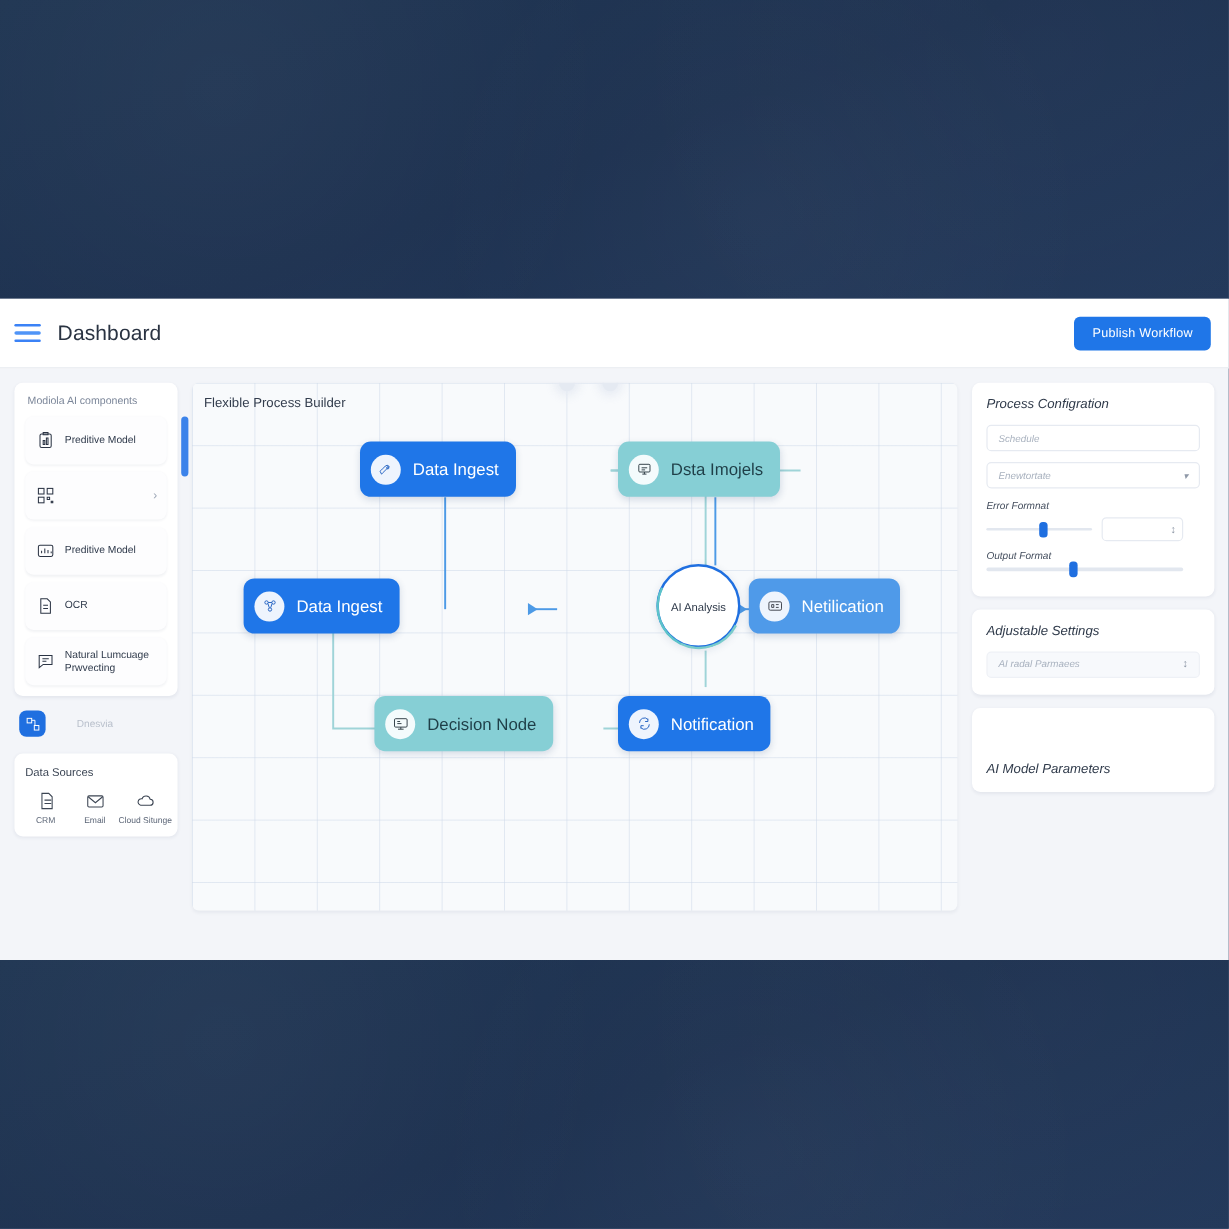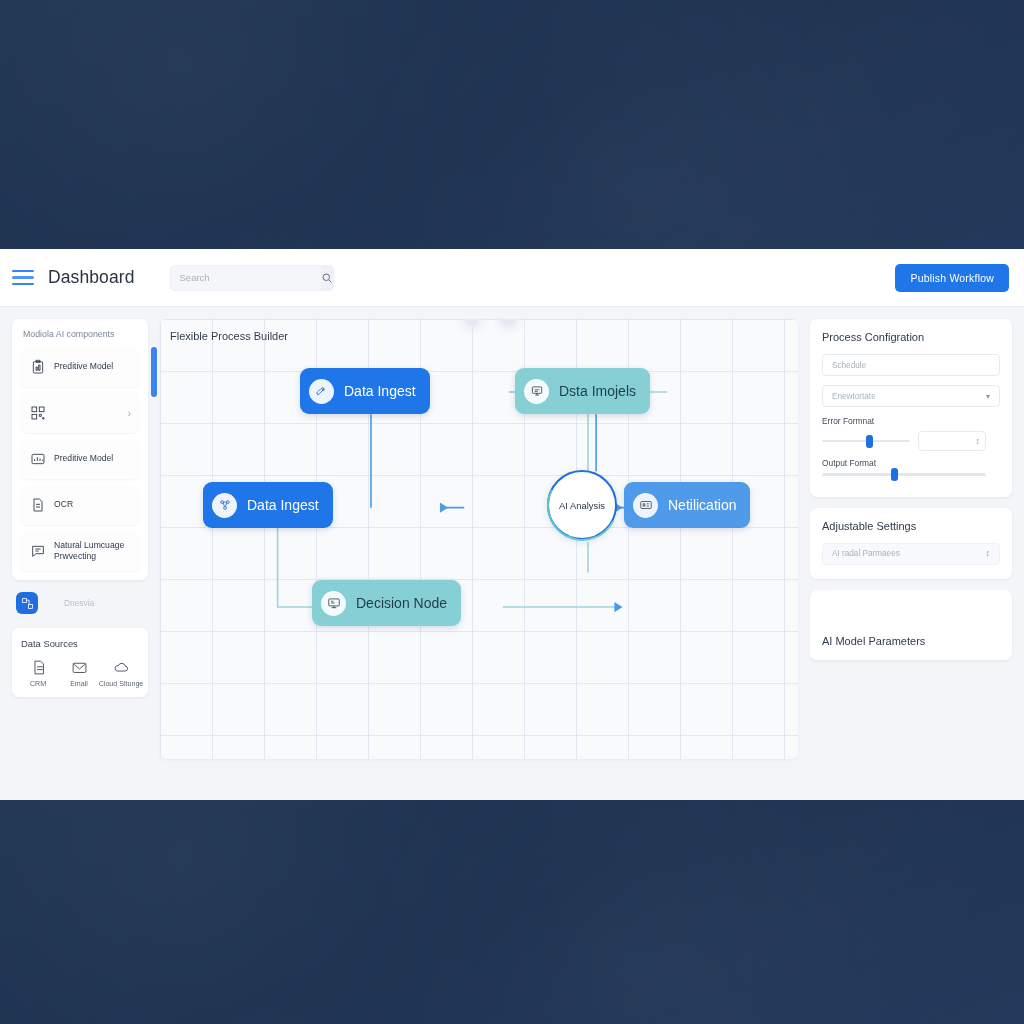--- a/index.html
+++ b/index.html
@@ -182,21 +182,21 @@
   }
   .hub::before{
     content:""; position:absolute; inset:-2.5px; border-radius:50%;
     border: 2.5px solid transparent;
     border-left-color: #5cc3c9; border-bottom-color: #79cbcb;
     transform: rotate(-18deg);
   }
   .hub span { font-size: 9.4px; color: #2d3848; position: relative; }
 
   
-  .right-col { width: 202px; flex: none; }
+  .right-col { width: 202px; flex: none; font-style: italic; }
   .panel { padding: 12px 12px 14px 12px; }
   .panel-title { font-size: 11px; color: #2f3a4a; margin-bottom: 11px; }
   .field {
     height: 22px; border-radius: 4px; border: 1px solid #e6eaf1;
     background: #fff; display: flex; align-items: center;
     padding: 0 9px; font-size: 8.2px; color: #a9b2bf;
     margin-bottom: 9px; cursor: text;
   }
   .field.select { justify-content: space-between; cursor: pointer; }
   .field .caret { font-size: 8px; color: #8f99a8; }
@@ -232,29 +232,20 @@
 <div class="app">
 
   <div class="header">
     <div class="burger">
       <i></i>
         <i></i>
         <i></i>
     </div>
     <div class="page-title">Dashboard</div>
 
-    <div class="search-wrap">
-      <input class="search-input" value="" placeholder="Search" style="">
-      <button class="search-btn">
-        <svg viewBox="0 0 24 24">
-          <circle cx="10.5" cy="10.5" r="6.5"></circle>
-            <path d="M16 16l5 5"></path>
-        </svg>
-      </button>
-    </div>
 
     <div class="header-spacer"></div>
     <button class="publish-btn">Publish Workflow</button>
   </div>
 
   <div class="body">
 
     <div class="sidebar-col">
       <div class="card sidebar">
         <div class="sidebar-title">Modiola AI components</div>
@@ -440,20 +431,30 @@
         <div class="node blue-light" style="left:464px; top:163px;">
           <span class="nico">
             <svg viewBox="0 0 24 24">
                 <rect x="3" y="6" width="18" height="12" rx="2"></rect>
                 <path d="M7 10h3v4H7zM13 10h4M13 14h4"></path>
               </svg>
           </span>
           <span class="nlabel">Netilication</span>
         </div>
 
+        <div class="node blue" style="left:355px; top:261px;">
+          <span class="nico">
+            <svg viewBox="0 0 24 24">
+                <path d="M5 11a7 7 0 0 1 12-5"></path>
+                <path d="M19 13a7 7 0 0 1-12 5"></path>
+                <path d="M17 5v4h-4M7 19v-4h4"></path>
+              </svg>
+          </span>
+          <span class="nlabel">Notification</span>
+        </div>
       </div>
     </div>
 
     <div class="right-col">
 
       <div class="card panel">
         <div class="panel-title">Process Configration</div>
 
         <div class="field">
           <span>Schedule</span>

